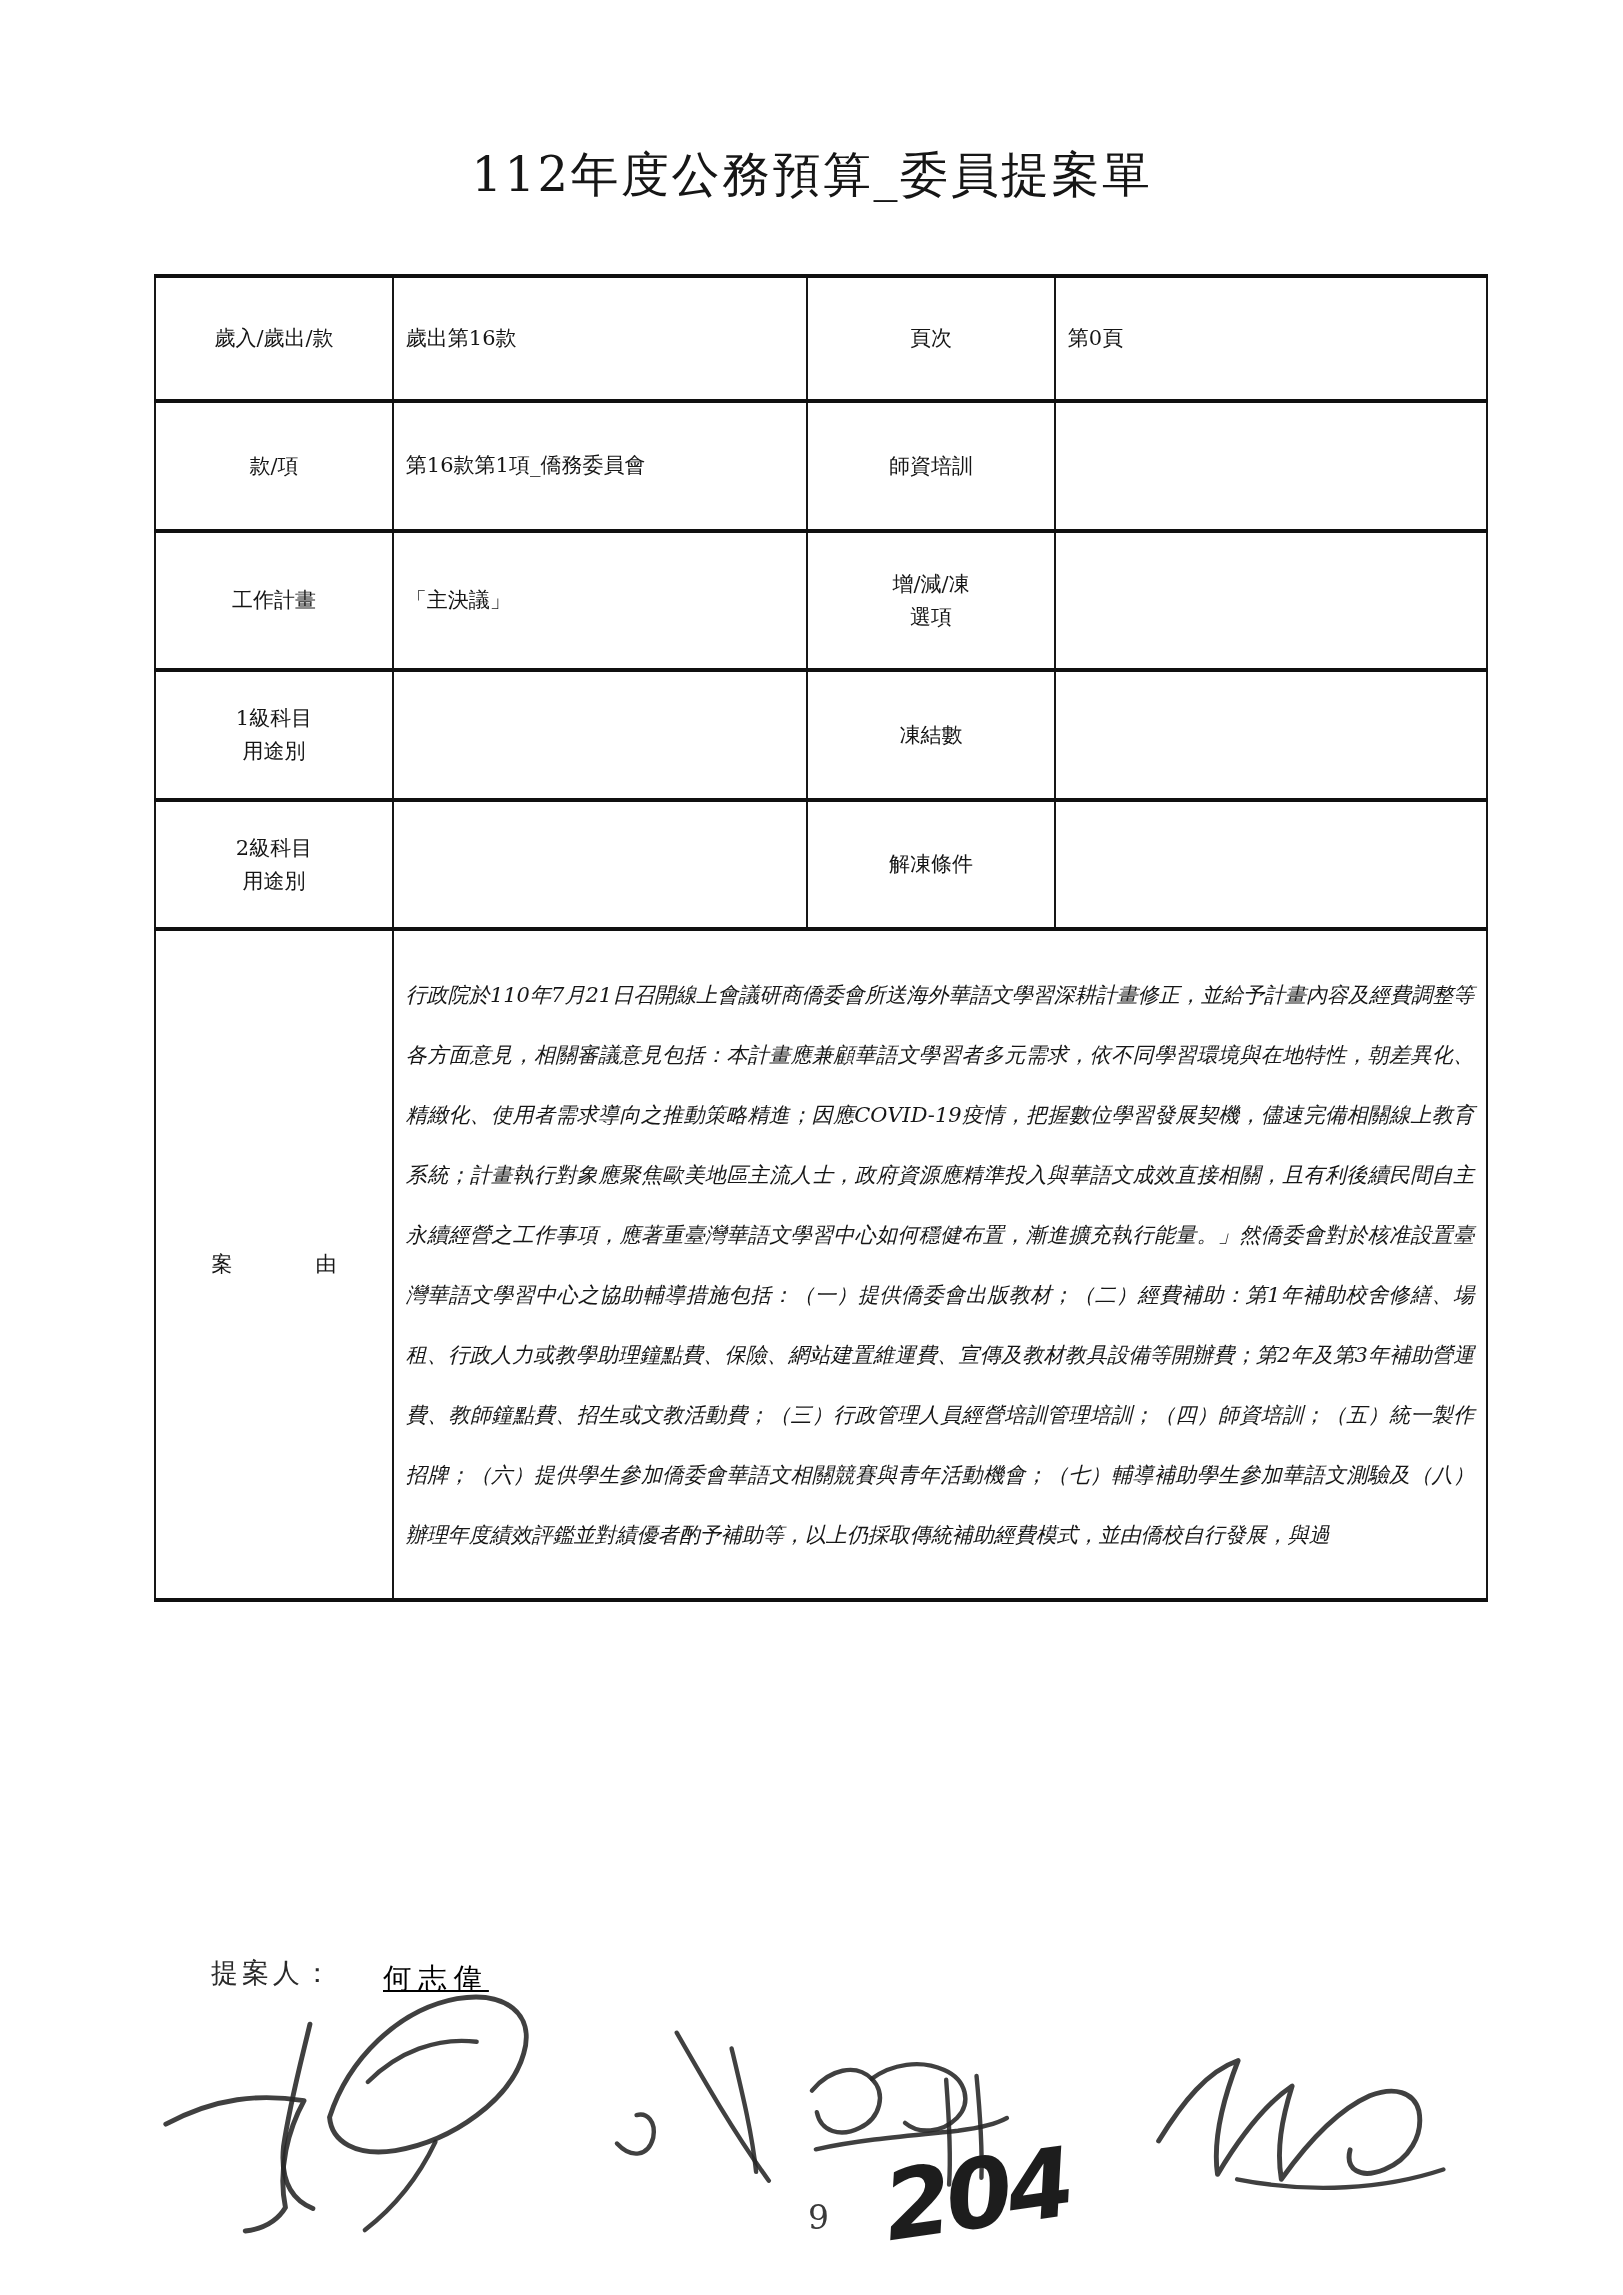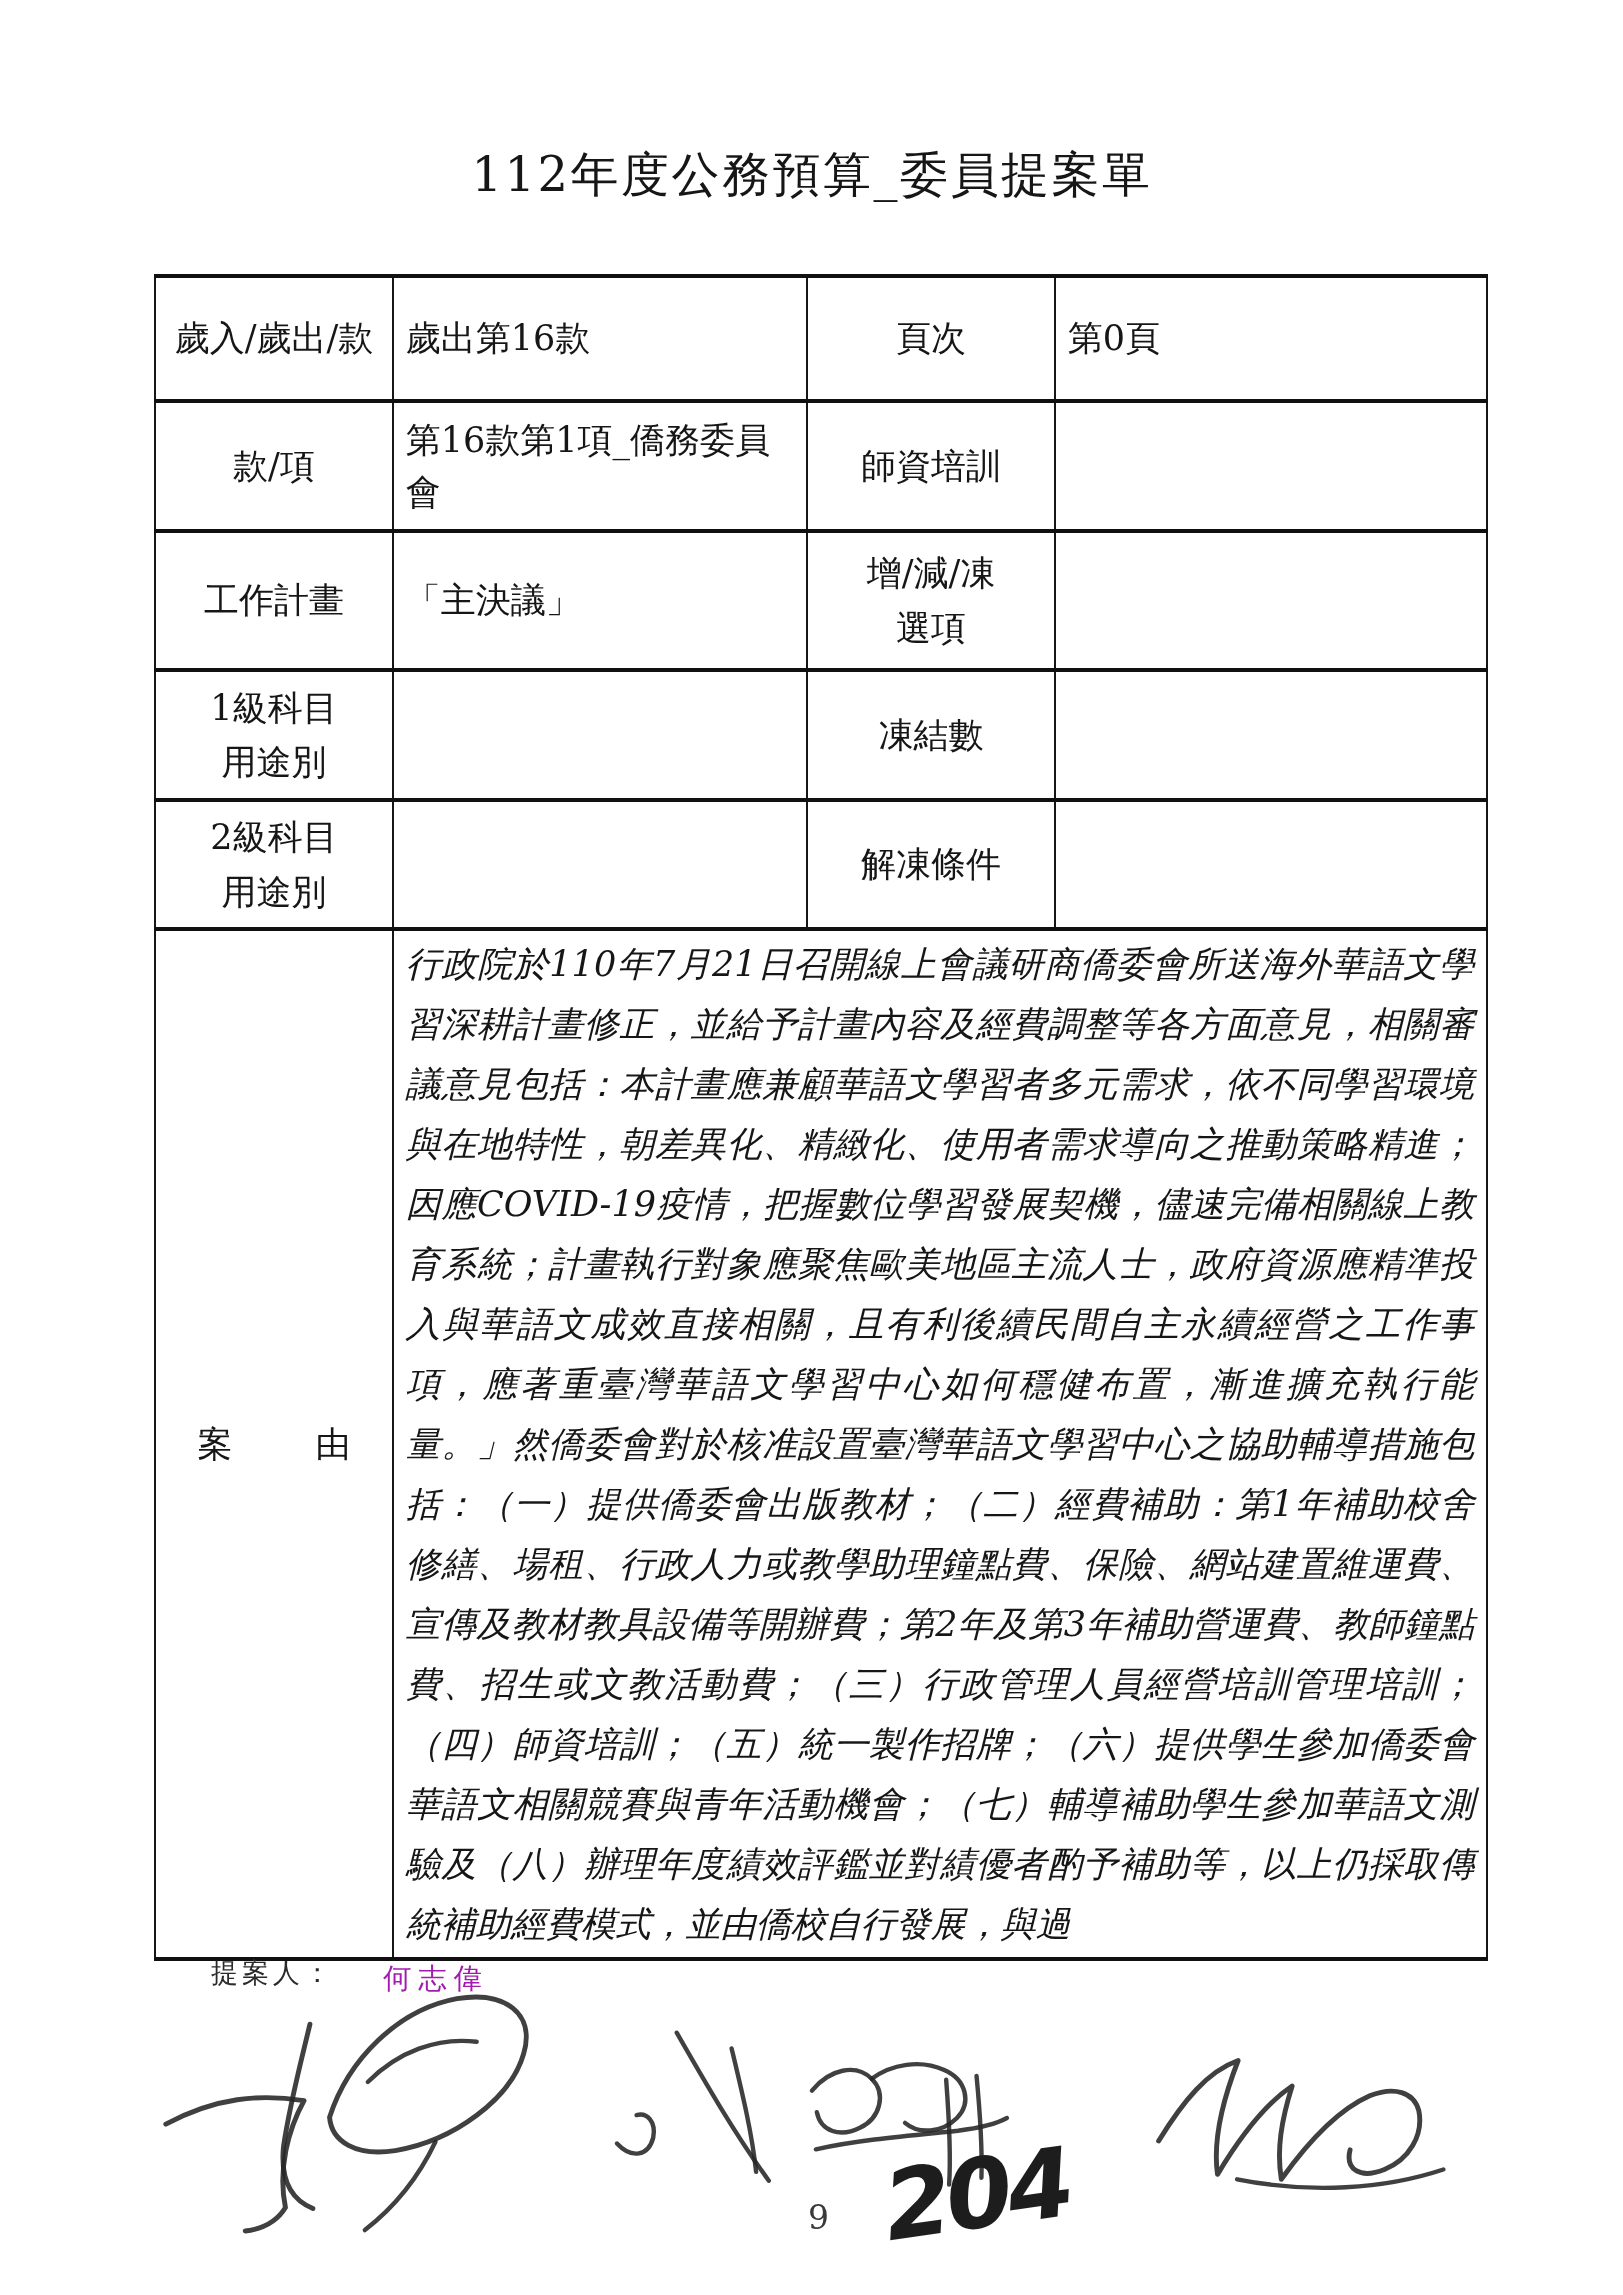--- a/index.html
+++ b/index.html
@@ -12,33 +12,33 @@
     position:absolute;top:143px;left:0;width:100%;text-align:center;
     font-size:48px;letter-spacing:2.5px;font-weight:400;
   }
   table.budget-form{
     position:absolute;left:154px;top:274px;width:1332px;
     border-collapse:collapse;table-layout:fixed;
   }
   table.budget-form td{
     border-left:2px solid #161616;border-right:2px solid #161616;
     border-top:4.4px solid #101010;border-bottom:4.4px solid #101010;
-    font-size:35px;vertical-align:middle;padding:2.9px 11.8px;overflow:hidden;
+    font-size:21px;vertical-align:middle;padding:2.9px 11.8px;overflow:hidden;
   }
   td.lbl{text-align:center;white-space:pre-line;line-height:1.55;}
   td.val{text-align:left;white-space:pre-line;line-height:1.5;}
   td.case-label{vertical-align:middle;font-size:30px;}
   .case-label-inner{display:flex;justify-content:center;gap:83px;}
   td.case-body{
     vertical-align:top;text-align:justify;text-align-last:left;
     font-size:34px;line-height:60px;padding:2.9px 12.8px 0 13.7px;font-weight:500;font-style:italic;
   }
   .footer-text{position:absolute;white-space:nowrap;}
   .proposer-label{left:211px;top:1955px;font-size:27px;letter-spacing:3.9px;color:#2a2a2a;}
-  .proposer-name{left:383px;top:1960px;font-size:28.4px;letter-spacing:6.9px;color:#a21caf;}
+  .proposer-name{left:383px;top:1960px;font-size:28.4px;letter-spacing:6.9px;color:#000000;text-decoration:underline;}
   .page-number{left:808px;top:2198px;font-size:33px;color:#3a3a3a;}
   .handwritten-number{
     left:877px;top:2152px;font-size:96px;color:#1d1d1d;
     font-family:"DejaVu Sans","Liberation Sans",sans-serif;
     font-weight:bold;font-style:italic;letter-spacing:-4.9px;
     transform:rotate(-8deg);transform-origin:left top;
   }
   svg.signature{position:absolute;}
   svg.signature path{fill:none;stroke:#262626;stroke-linecap:round;stroke-linejoin:round;opacity:.88;}
 </style>

